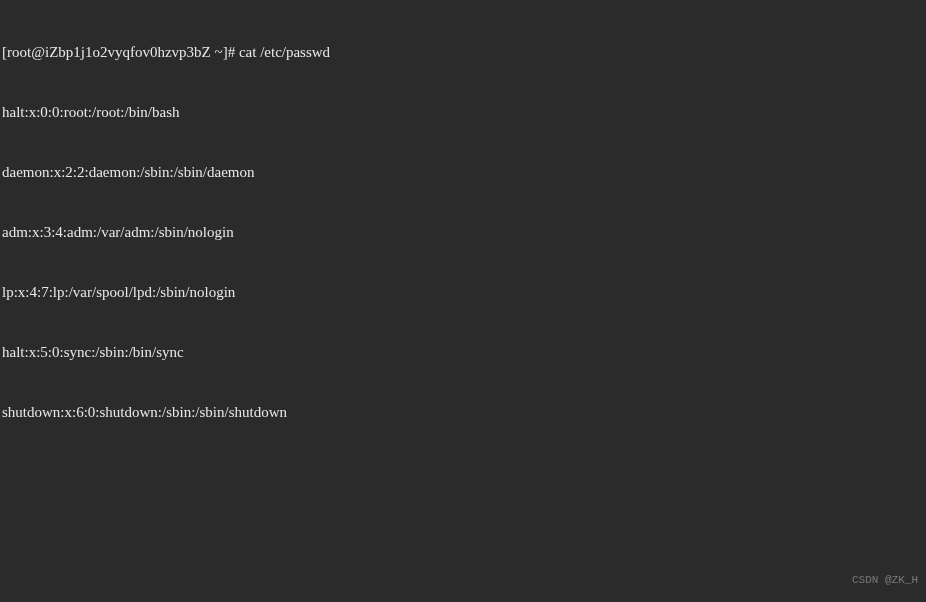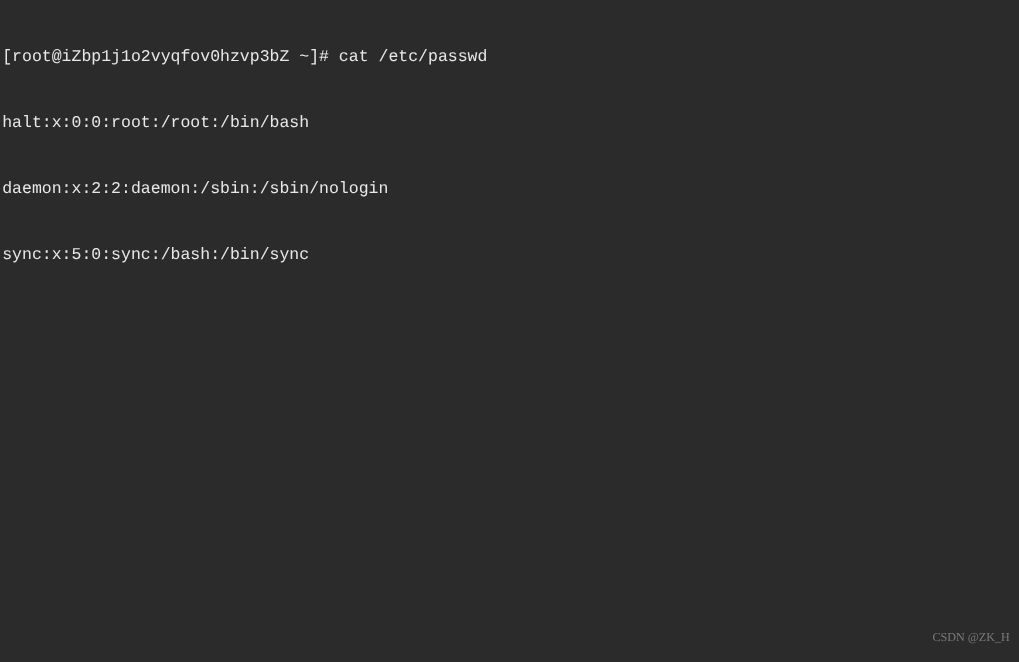--- a/index.html
+++ b/index.html
@@ -17,38 +17,42 @@
       height: 602px;
       overflow: hidden;
       position: relative;
     }
     .terminal {
       padding: 2px 0 0 2px;
       white-space: pre;
     }
     .line {
       display: block;
+      font-family: Liberation Serif, serif;
     }
     .watermark {
       position: absolute;
       bottom: 12px;
       right: 8px;
       font-size: 11px;
       color: #7a7a7a;
-      font-family: Liberation Serif, serif;
+      font-family: Liberation Mono, monospace;
     }
   </style>
 </head>
 <body>
 
 <div class="terminal">
   <span class="line"><span>[root@iZbp1j1o2vyqfov0hzvp3bZ ~]# </span><span>cat /etc/passwd</span></span>
   <span class="line">halt:x:0:0:root:/root:/bin/bash</span>
-  <span class="line">daemon:x:2:2:daemon:/sbin:/sbin/nologin</span>
-  <span class="line">sync:x:5:0:sync:/bash:/bin/sync</span>
+  <span class="line">daemon:x:2:2:daemon:/sbin:/sbin/daemon</span>
+  <span class="line">adm:x:3:4:adm:/var/adm:/sbin/nologin</span>
+  <span class="line">lp:x:4:7:lp:/var/spool/lpd:/sbin/nologin</span>
+  <span class="line">halt:x:5:0:sync:/sbin:/bin/sync</span>
+  <span class="line">shutdown:x:6:0:shutdown:/sbin:/sbin/shutdown</span>
   
   
   
   
   
   
   
   
   
   

